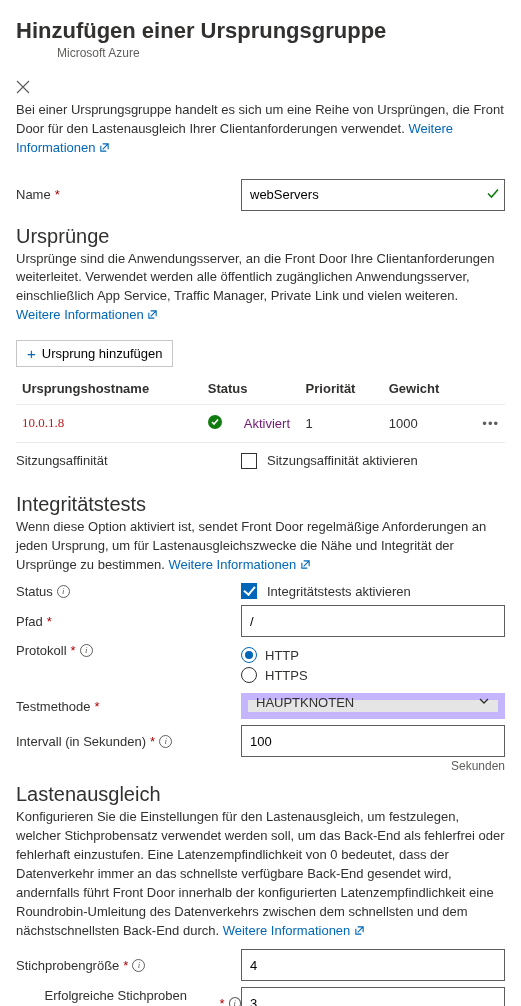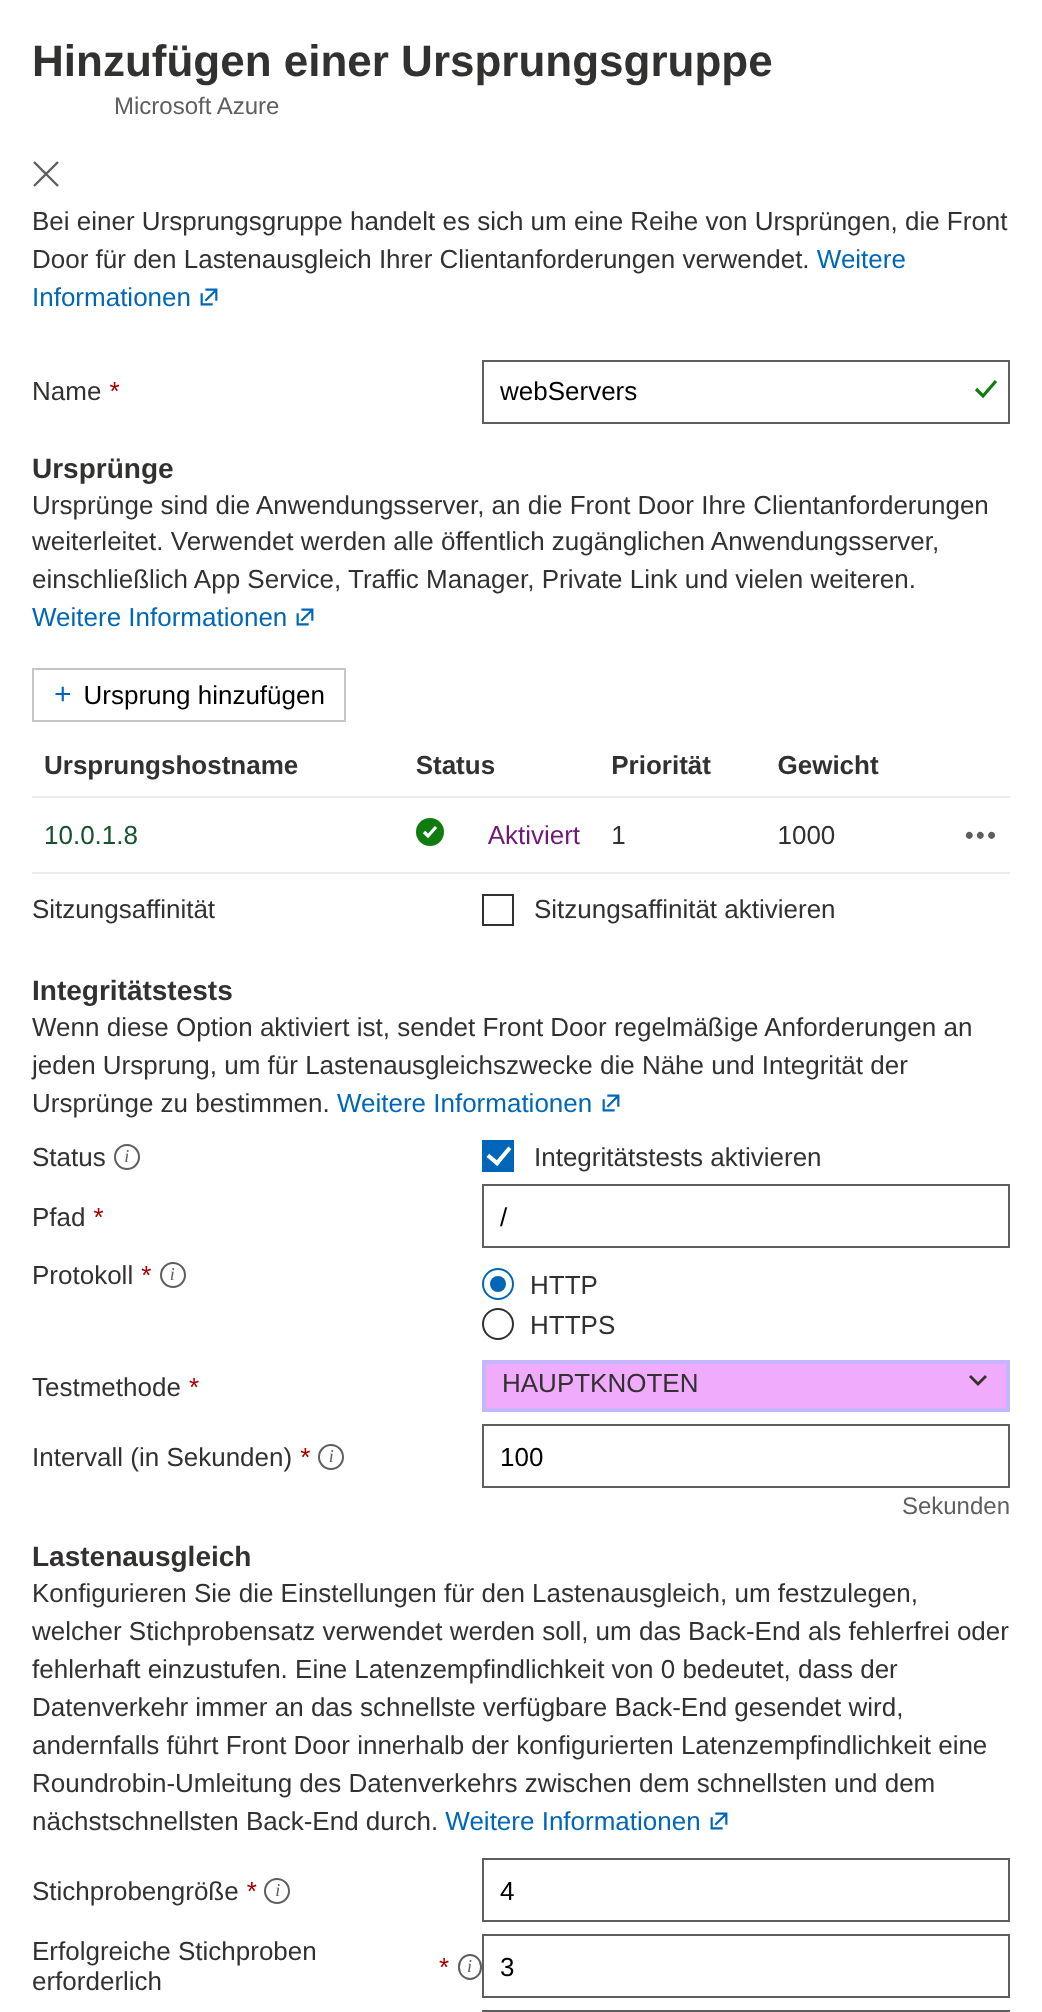--- a/index.html
+++ b/index.html
@@ -15,77 +15,77 @@
   .header-row { display:flex; align-items:flex-start; justify-content:space-between;flex-direction:column; }
   .title { font-size: 22px; font-weight:600; margin: 8px 0 2px 0; }
   .subtitle { font-size: 12px; color:#605e5c; margin-bottom: 16px; margin-left: 41px; }
   .close-x { font-size: 16px; color:#605e5c; cursor:pointer; padding:4px 0; line-height:1; }
   .intro { font-size: 13px; line-height: 1.45; margin-bottom: 20px; }
   a.link { color:#0067b8; text-decoration:none; cursor:pointer; }
   .ext-icon { display:inline-block; vertical-align:-1px; }
 
   .form-row { display:flex; align-items:center; margin: 6px 0 14px 0; }
   .form-row.tight { margin: 6px 0; }
-  .form-label { width: 225px; flex: 0 0 225px; font-size:13px; display:flex; align-items:center; gap:4px; }
+  .form-label { width: 225px; flex: 0 0 225px; font-size:13px; display:flex; align-items:center; gap:4px;text-align:center; }
   .req { color:#a80000; }
   .form-ctrl { flex:1; }
 
   .text-input {
     width: 100%; height: 32px; border:1px solid #605e5c;
     padding: 2px 8px; font-size:13px; background:#fff;
   }
   .text-input.valid { border-color:#605e5c; }
   .input-wrap { position:relative; }
   .check-in-input {
     position:absolute; right:6px; top:50%; transform:translateY(-50%);
     color:#107c10; font-size:13px;
   }
 
-  .section-heading { font-size:14px; font-weight:700; margin: 10px 0 2px 0; }
+  .section-heading { font-size:20px; font-weight:400; margin: 10px 0 2px 0; }
   .section-desc { font-size:13px; line-height:1.45; margin-bottom:8px; }
 
   .btn-add {
     display:inline-flex; align-items:center; gap:6px;
     border:1px solid #c8c6c4; background:#fff;
     padding: 5px 10px; font-size:13px; cursor:pointer;
     margin: 6px 0 6px 0;
   }
   .btn-add .plus { color:#0067b8; font-size:15px; line-height:1; }
 
   .origins-table { width:100%; border-collapse:collapse; font-size:13px; margin-bottom:10px;}
   .origins-table th {
     text-align:left; font-weight:600; padding: 8px 6px;
     border-bottom: 1px solid #edebe9;
   }
   .origins-table td {
     padding: 10px 6px; border-bottom:1px solid #edebe9;
   }
-  .host-link { color:#14532d; cursor:pointer; }
+  .host-link { color:#b91c1c; cursor:pointer;font-family:Liberation Serif, serif; }
   .status-cell { display:flex; align-items:center; gap:22px; color:#701a75; }
   .status-dot { width:14px; height:14px; }
   .dots { color:#605e5c; letter-spacing:1px; cursor:pointer; text-align:right;}
 
   .checkbox { width:16px; height:16px; border:1px solid #323130; display:inline-block; vertical-align:middle; position:relative; cursor:pointer; }
   .checkbox.checked { background:#0067b8; border-color:#0067b8; }
   .checkbox.checked::after {
     content:""; position:absolute; left:4px; top:0px;
     width:5px; height:9px; border:solid #fff; border-width:0 2px 2px 0;
     transform: rotate(40deg);
   }
   .cb-row { display:flex; align-items:center; gap:10px; }
 
   .radio { width:16px; height:16px; border:1px solid #323130; border-radius:50%; display:inline-block; position:relative; cursor:pointer; vertical-align:middle;}
   .radio.checked { border-color:#0067b8; }
   .radio.checked::after { content:""; position:absolute; left:3px; top:3px; width:8px; height:8px; background:#0067b8; border-radius:50%; }
   .radio-row { display:flex; align-items:center; gap:8px; margin:4px 0; font-size:13px; }
 
   .select {
-    width:100%; height:26px; border:2px solid #c4b5fd;
-    padding:2px 8px; font-size:13px; background:#f0abfc;
-    display:flex; align-items:flex-start; justify-content:space-between;
+    width:100%; height:26px; border:7px solid #c4b5fd;
+    padding:2px 8px; font-size:13px; background:#e5e5e5;
+    display:flex; align-items:flex-end; justify-content:space-between;
     cursor:pointer;
   }
   .chevron { font-size:12px; color:#323130; }
 
   .unit { text-align:right; font-size:12px; color:#605e5c; margin-top:2px; }
 
   .info-icon { width:13px; height:13px; display:inline-flex; align-items:center; justify-content:center; border:1px solid #605e5c; border-radius:50%; font-size:9px; color:#605e5c; cursor:default; line-height:1; font-style:italic; font-family:serif;}
 </style>
 </head>
 <body>

